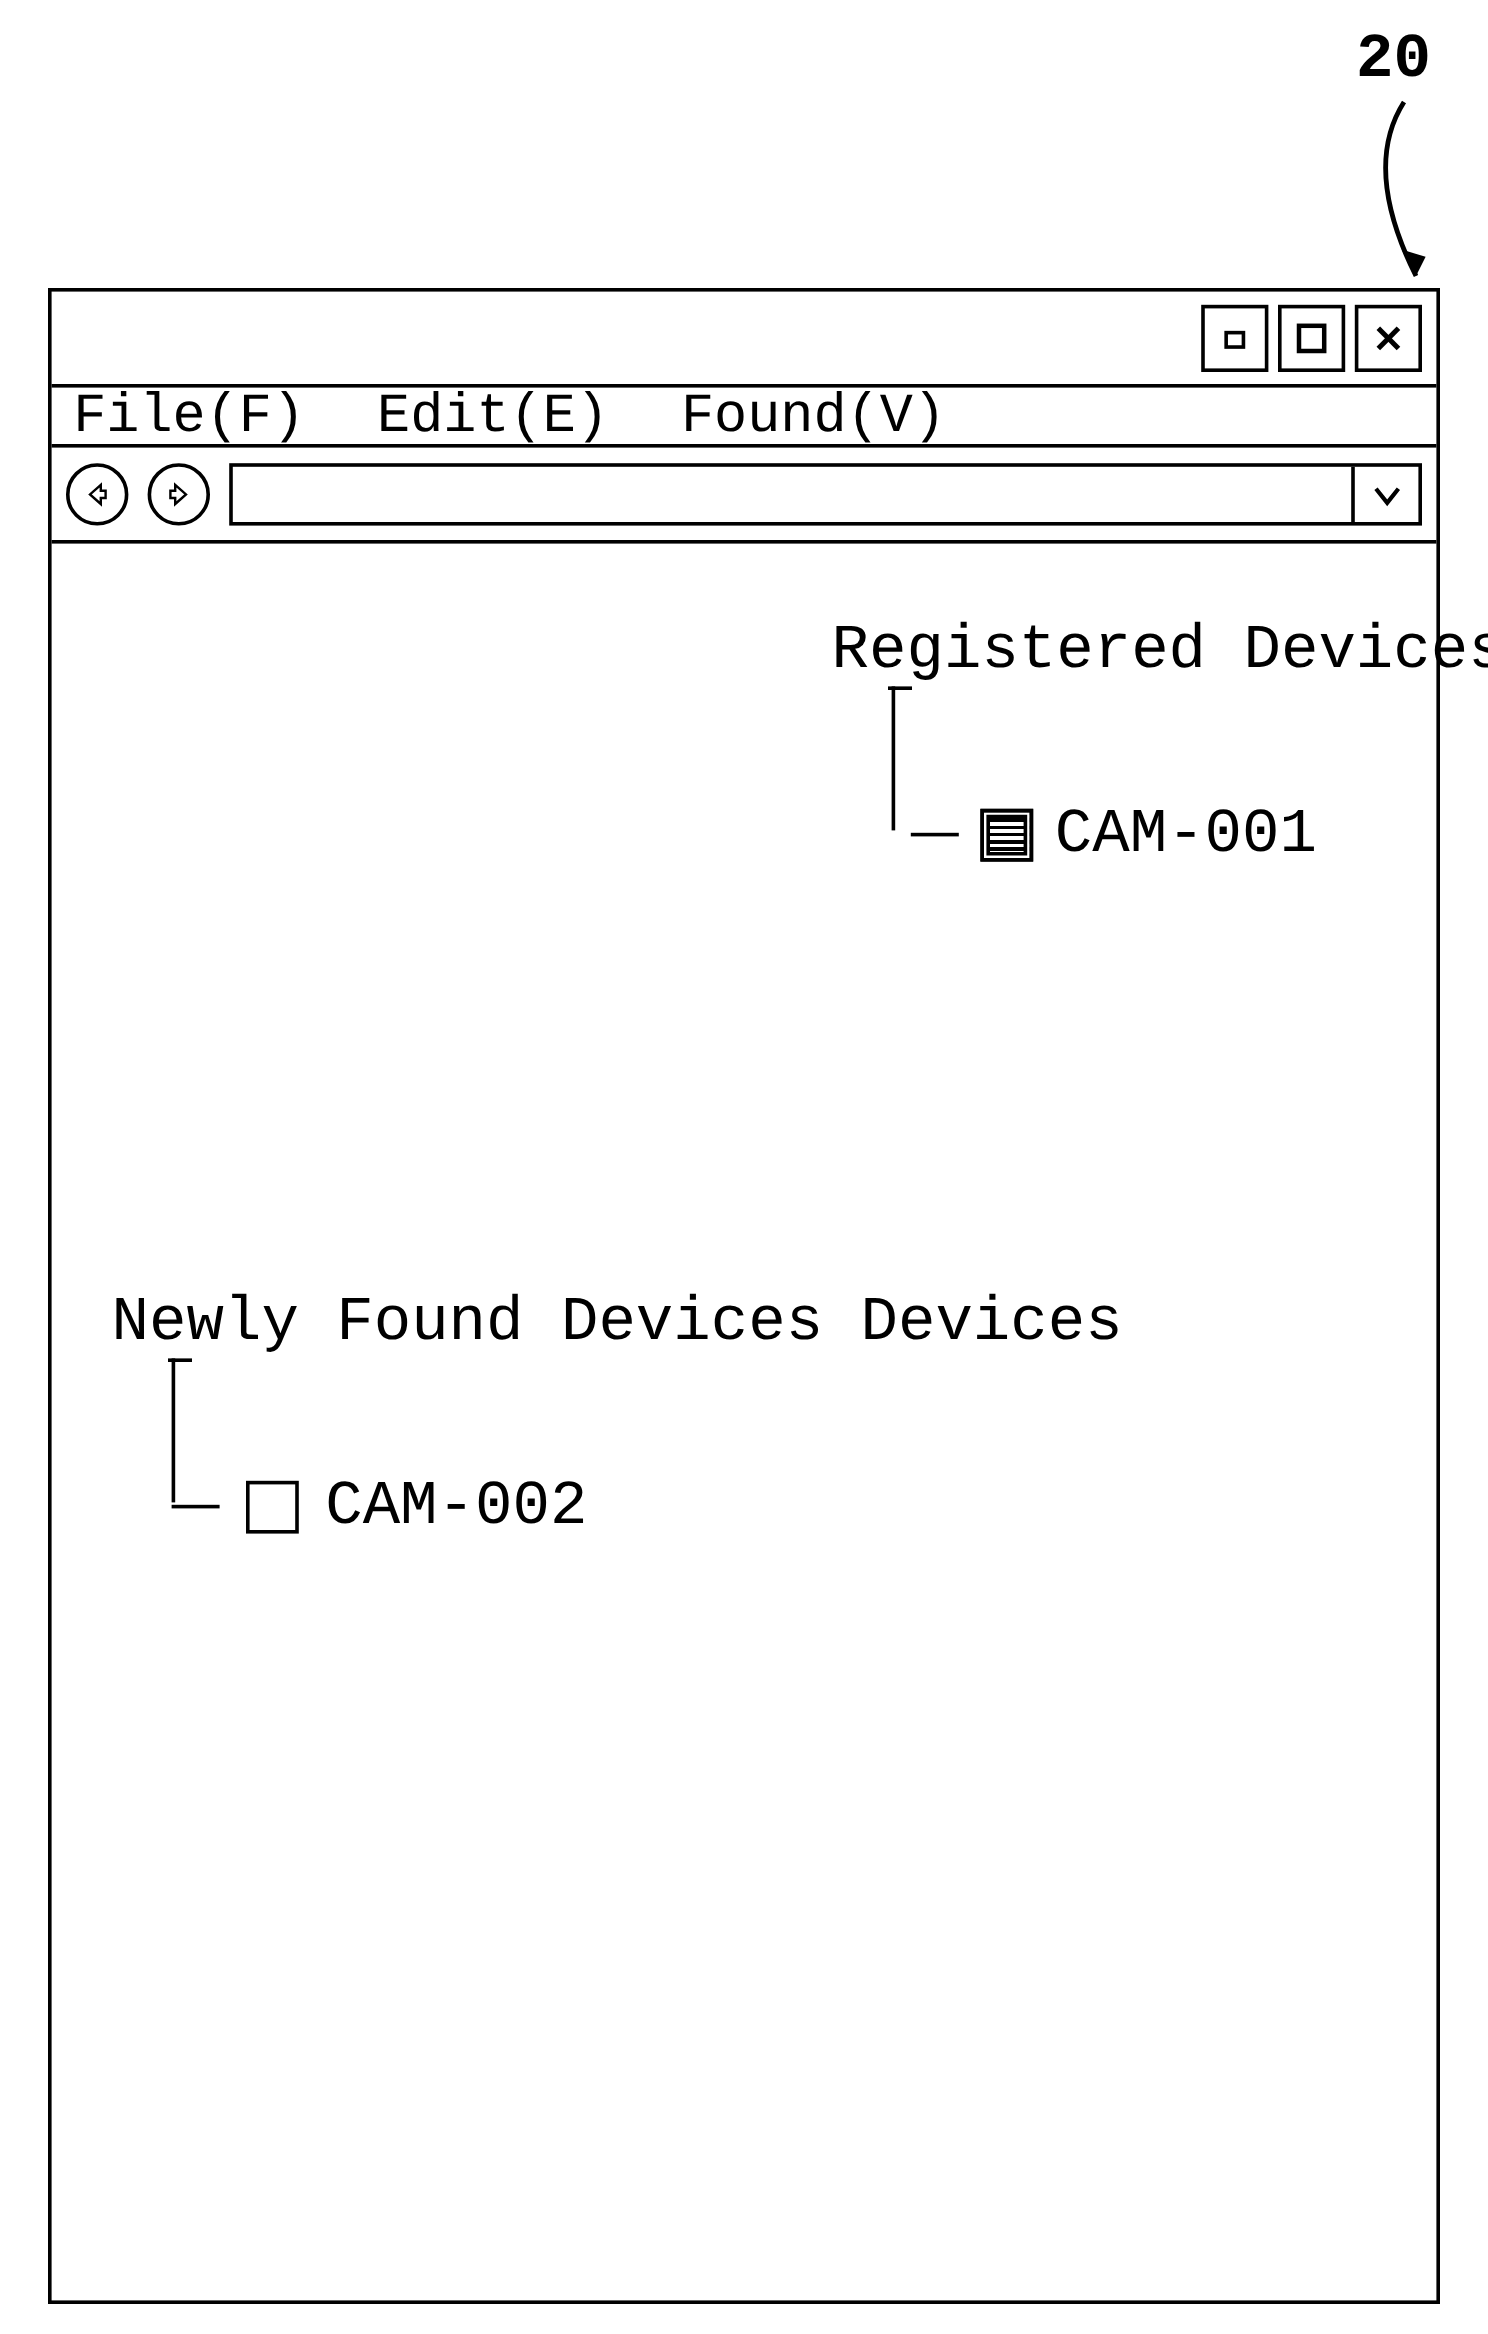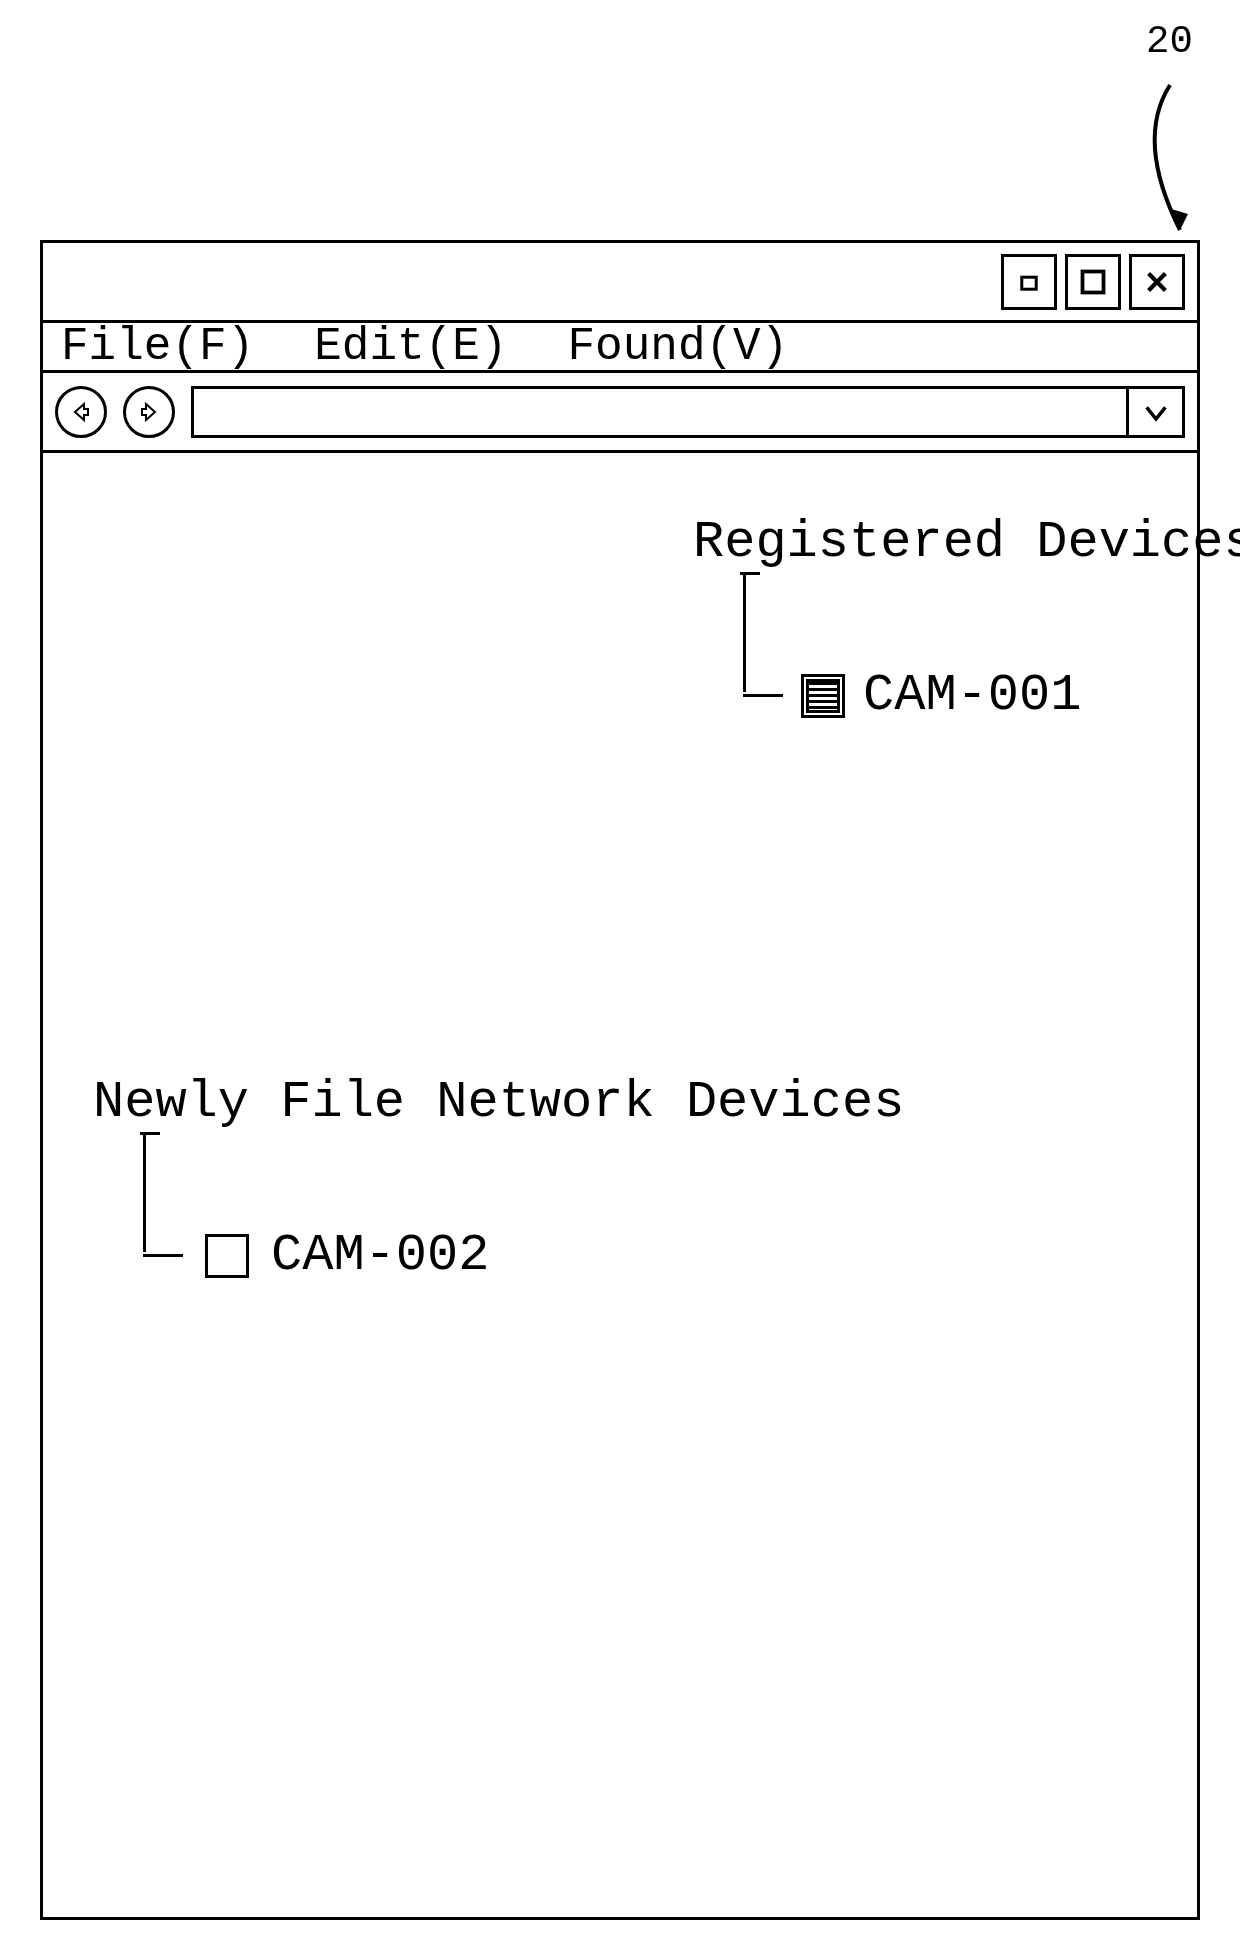--- a/index.html
+++ b/index.html
@@ -7,23 +7,22 @@
       font-family: "Courier New", monospace;
       background: #fff;
       width: 1240px;
       height: 1945px;
       position: relative;
     }
     .callout-label {
       position: absolute;
       top: 20px;
       left: 1130px;
-      font-size: 39px;
-      font-weight: normal;
-      margin-left: 16px;
+      font-size: 52px;
+      font-weight: bold;
     }
     .callout-arrow {
       position: absolute;
       top: 80px;
       left: 1130px;
     }
     .window {
       position: absolute;
       top: 240px;
       left: 40px;
@@ -212,30 +211,30 @@
     </div>
   </div>
 
   <div class="content">
 
     <div class="group g1">
       <div class="group-label">Registered Devices</div>
       <div class="tree-connector">
         <div class="tree-hline-top"></div>
         <div class="tree-vline" style="height:120px"></div>
-        <div class="tree-item" style="top:94px;left:0;position:absolute;text-align:right;">
+        <div class="tree-item" style="top:94px;left:16px;position:absolute;text-align:right;">
           <div class="tree-hline"></div>
           <div class="box-icon filled"></div>
           <span>CAM-001</span>
         </div>
       </div>
     </div>
 
     <div class="group g2">
-      <div class="group-label">Newly File Network Devices</div>
+      <div class="group-label">Newly Found Devices Devices</div>
       <div class="tree-connector">
         <div class="tree-hline-top"></div>
         <div class="tree-vline" style="height:120px"></div>
         <div class="tree-item" style="top:94px;left:0;position:absolute;gap:22px;">
           <div class="tree-hline"></div>
           <div class="box-icon"></div>
           <span>CAM-002</span>
         </div>
       </div>
     </div>

